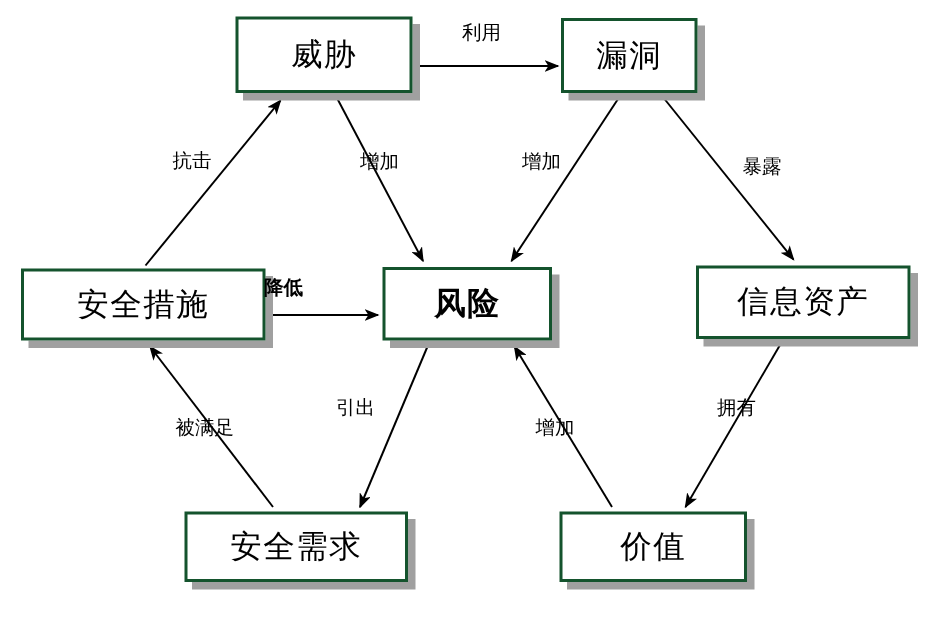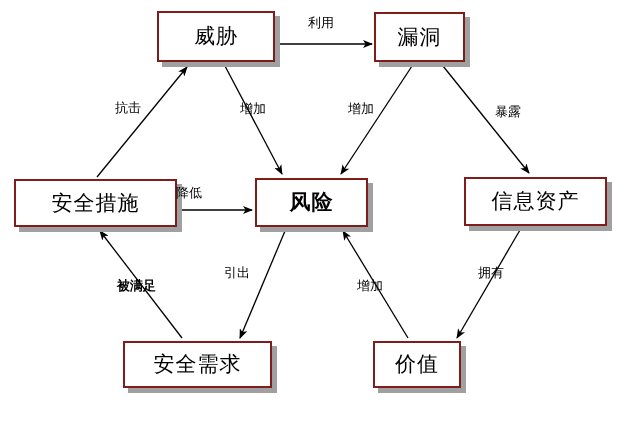--- a/index.html
+++ b/index.html
@@ -21,21 +21,21 @@
     position: absolute;
     left: 0;
     top: 0;
     width: 626px;
     height: 423px;
   }
   .node {
     position: absolute;
     box-sizing: border-box;
     background: #ffffff;
-    border: 2px solid #7f1d1d;
+    border: 2px solid #14532d;
     box-shadow: 5px 5px 0 0 #a0a0a0;
     display: flex;
     align-items: center;
     justify-content: center;
     z-index: 3;
   }
   .node-label {
     font-size: 21px;
     line-height: 1;
     color: #000000;
@@ -95,37 +95,37 @@
   </div>
 
   <div class="node" style="left:464px; top:177px; width:143px; height:49px;text-align:right;">
     <span class="node-label">信息资产</span>
   </div>
 
   <div class="node" style="left:123px; top:341px; width:149px; height:47px;">
     <span class="node-label">安全需求</span>
   </div>
 
-  <div class="node" style="left:373px; top:341px; width:88px; height:47px;">
+  <div class="node" style="left:373px; top:341px; width:125px; height:47px;">
     <span class="node-label">价值</span>
   </div>
 
   <div class="edge-label" style="left:308px; top:16px;">利用</div>
 
   <div class="edge-label" style="left:115px; top:101px;">抗击</div>
 
   <div class="edge-label" style="left:240px; top:102px;">增加</div>
 
   <div class="edge-label" style="left:348px; top:102px;">增加</div>
 
   <div class="edge-label" style="left:495px; top:105px;">暴露</div>
 
-  <div class="edge-label" style="left:176px; top:186px;">降低</div>
+  <div class="edge-label" style="left:176px; top:186px;font-weight:bold;">降低</div>
 
-  <div class="edge-label" style="left:117px; top:279px;font-weight:bold;">被满足</div>
+  <div class="edge-label" style="left:117px; top:279px;">被满足</div>
 
   <div class="edge-label" style="left:224px; top:266px;text-align:center;">引出</div>
 
   <div class="edge-label" style="left:357px; top:279px;">增加</div>
 
   <div class="edge-label" style="left:478px; top:266px;">拥有</div>
 
 </div>
 
 </body></html>

